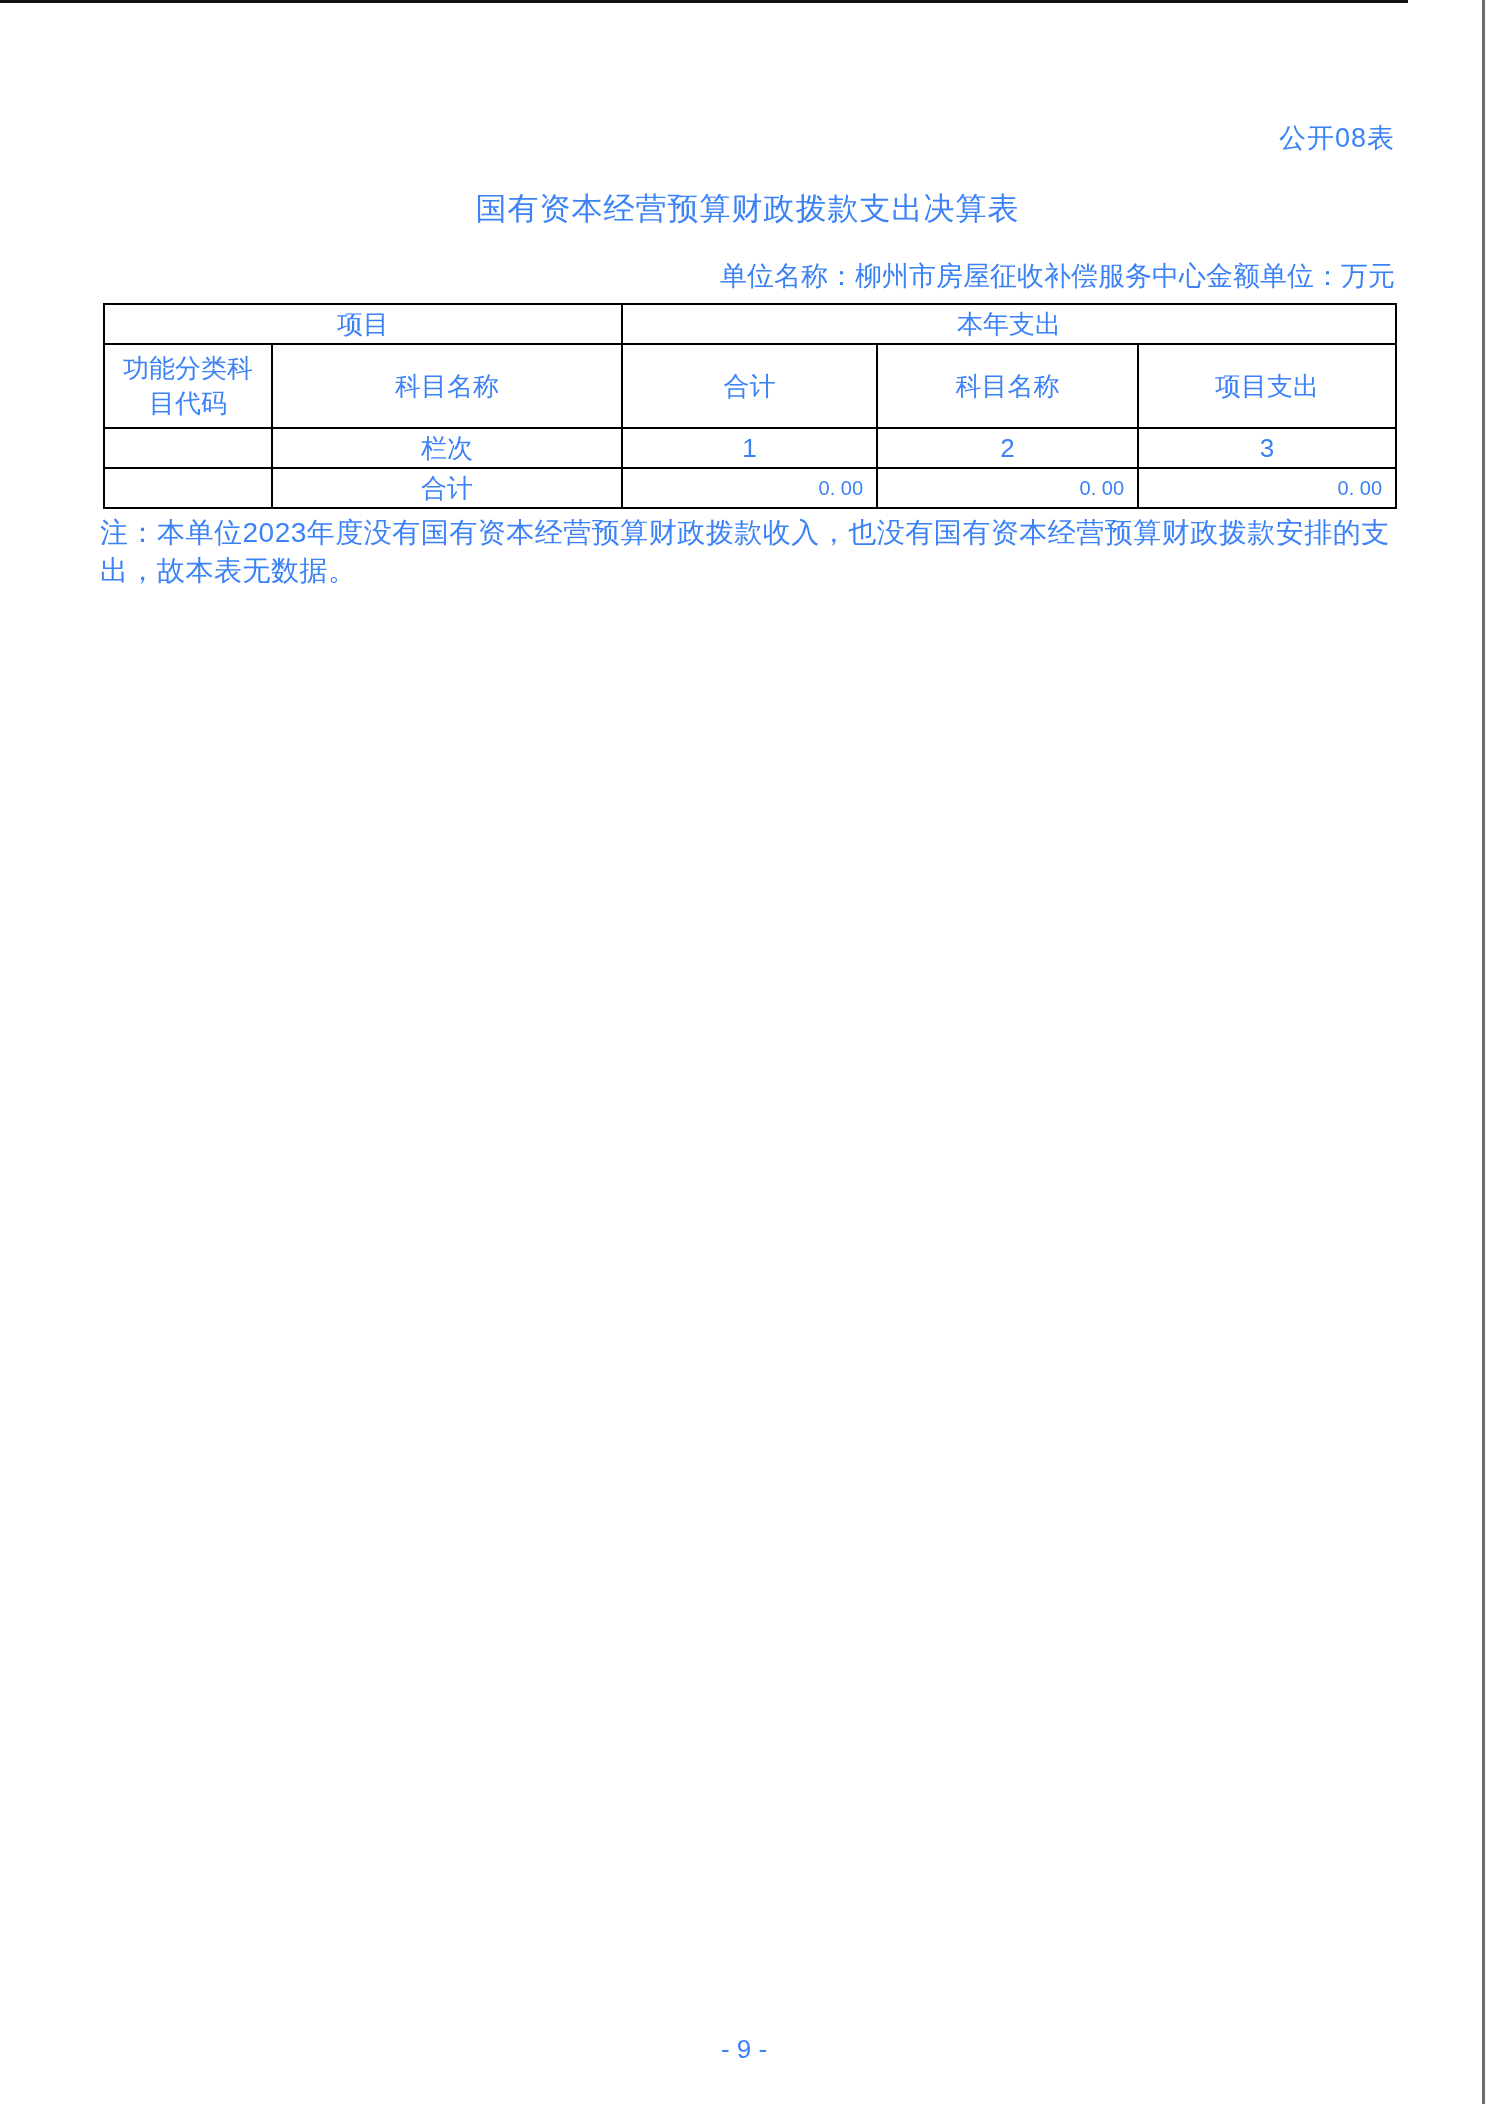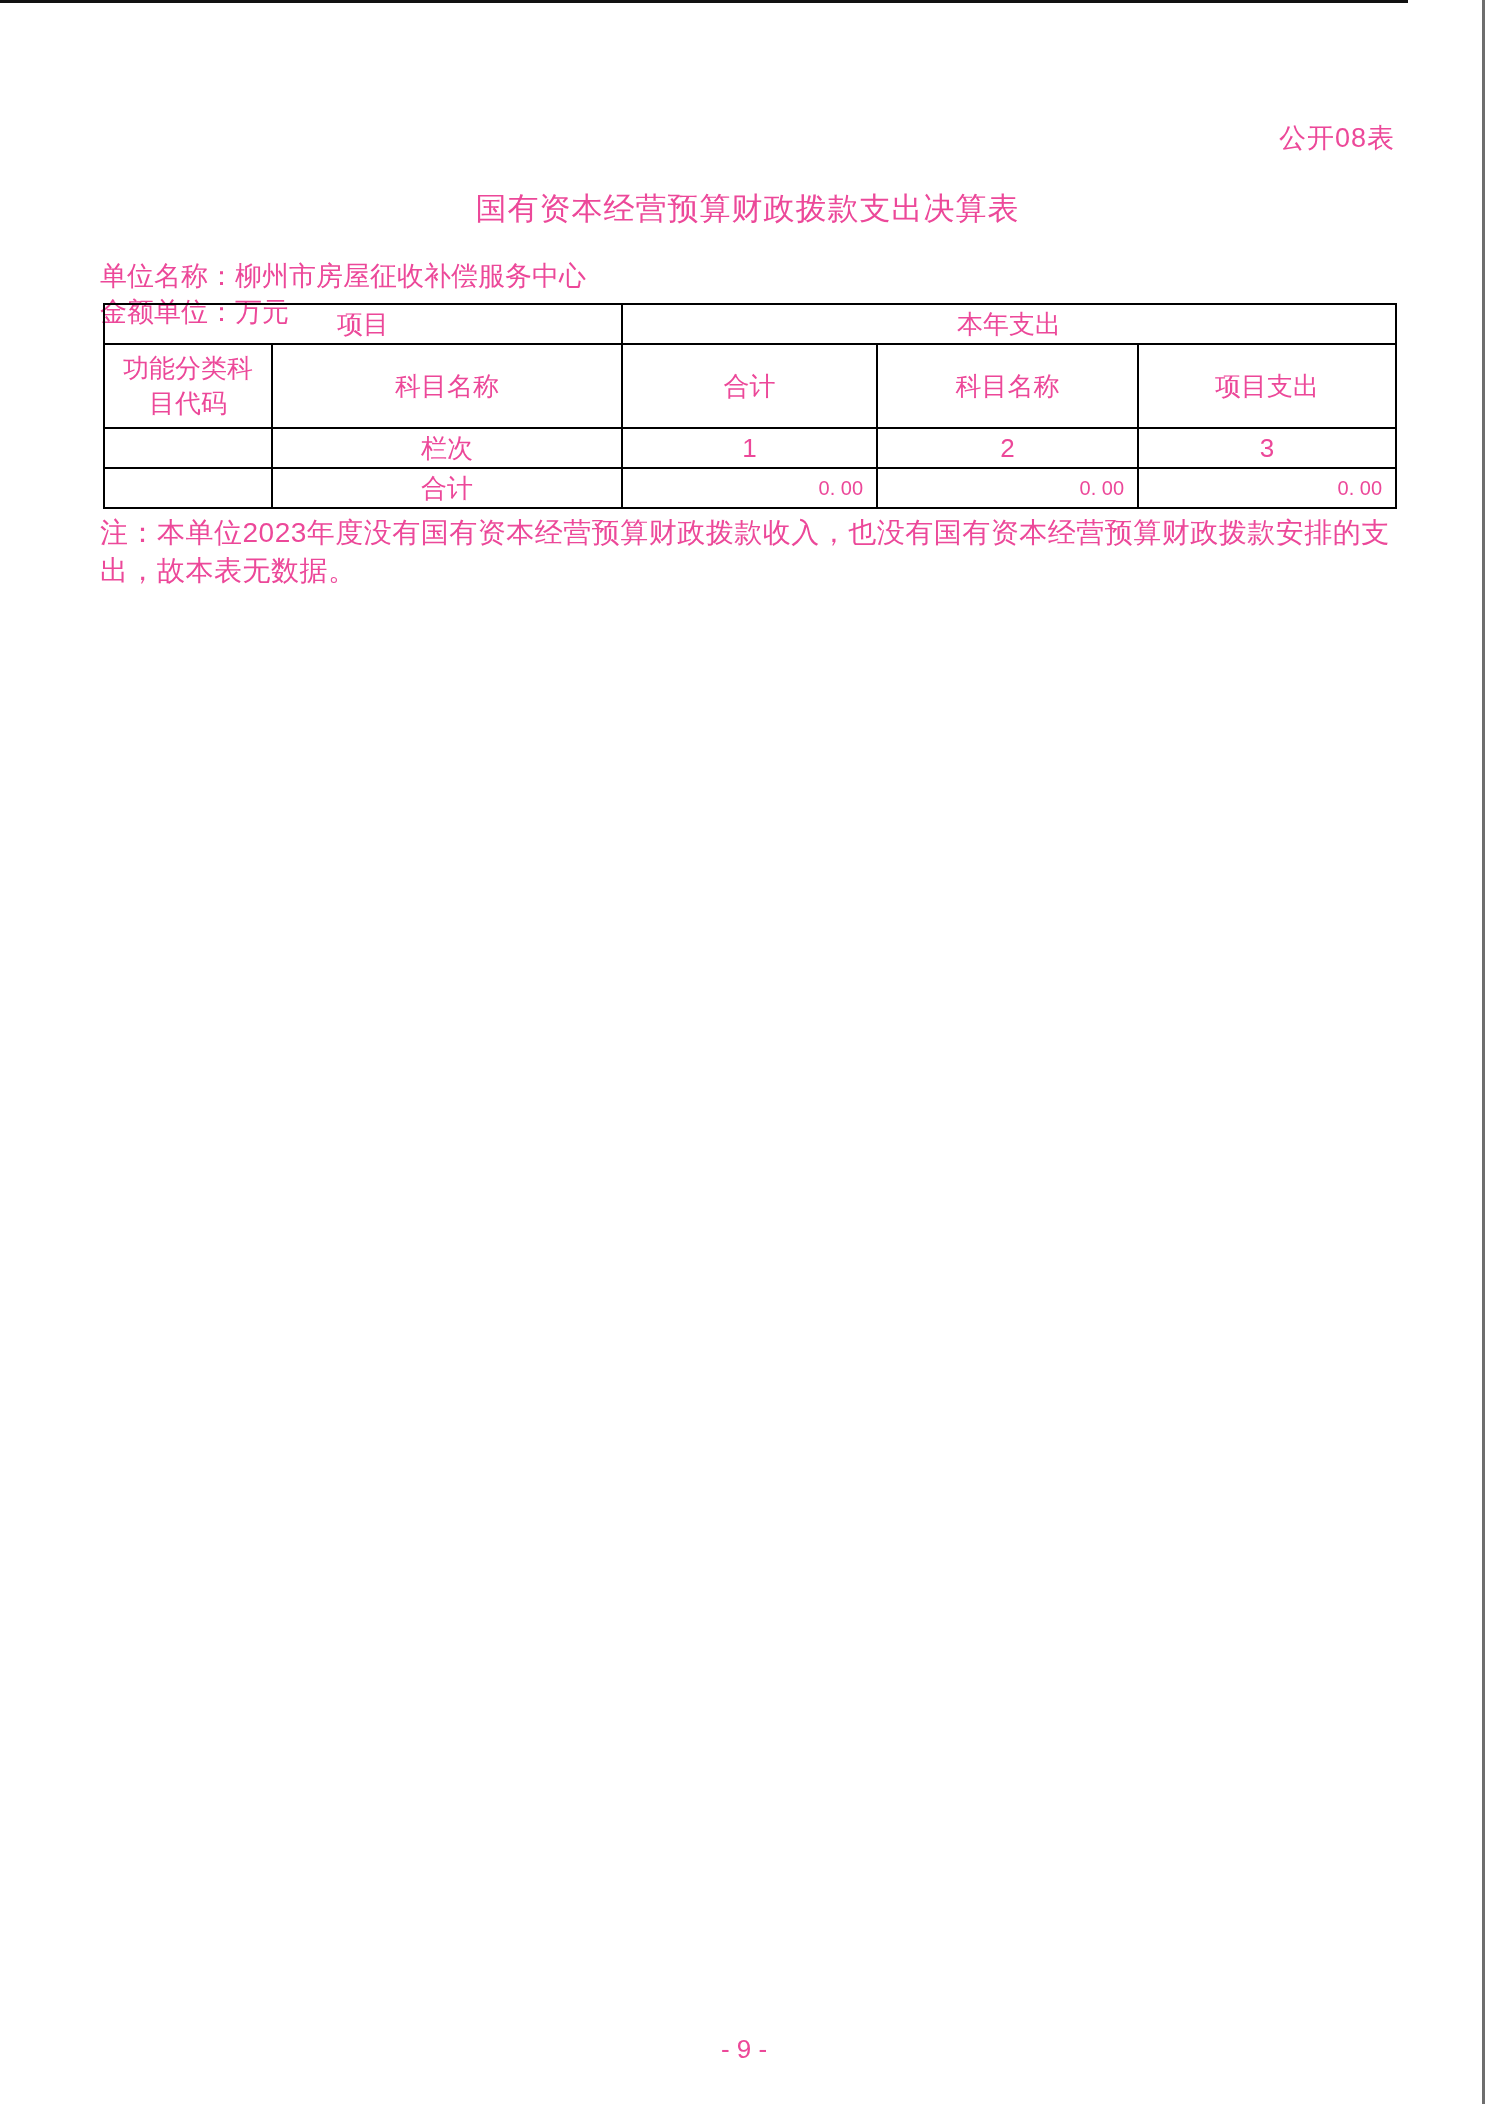--- a/index.html
+++ b/index.html
@@ -6,21 +6,21 @@
     margin: 0;
     padding: 0;
     background: #ffffff;
   }
   .page {
     position: relative;
     width: 1488px;
     height: 2104px;
     background: #ffffff;
     font-family: "Liberation Sans", "DejaVu Sans", sans-serif;
-    color: #ec4899;
+    color: #3b82f6;
     overflow: hidden;
   }
   
   .scan-top-edge {
     position: absolute;
     left: 0; top: 0;
     width: 1408px; height: 3px;
     background: #111111;
   }
   .scan-right-edge {
@@ -49,21 +49,20 @@
     letter-spacing: 1px;
   }
   .meta-row {
     position: absolute;
     top: 258px;
     left: 100px;
     width: 1295px;
     display: flex;
     justify-content: flex-end;
     font-size: 27px;
-    flex-direction: column;
   }
   table.budget-table {
     position: absolute;
     left: 103px;
     top: 303px;
     width: 1292px;
     border-collapse: collapse;
     table-layout: fixed;
   }
   table.budget-table td {

